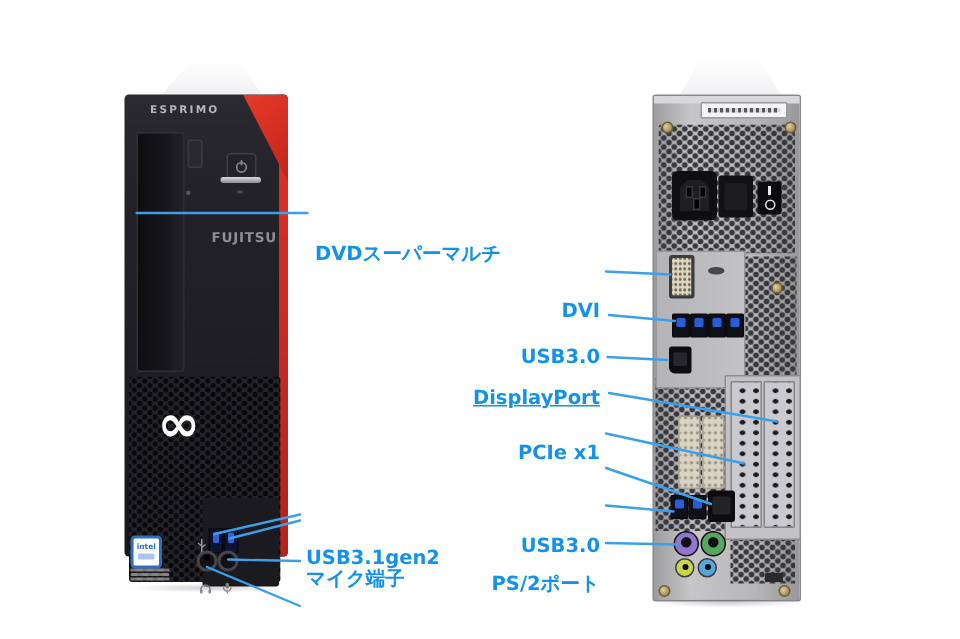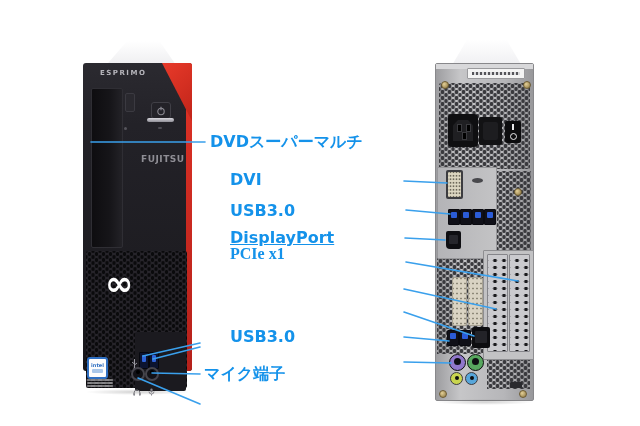--- a/index.html
+++ b/index.html
@@ -1,29 +1,29 @@
 <!DOCTYPE html>
 <html><head>
 <meta charset="utf-8">
 <style>
   html,body{margin:0;padding:0;background:#ffffff;}
   body{font-family:"DejaVu Sans","Liberation Sans",sans-serif;}
   #stage{position:relative;width:640px;height:426px;background:#fff;overflow:hidden;}
 
   
-  .callout{position:absolute;font-size:16px;font-weight:700;color:#1492ea;white-space:nowrap;line-height:14px;}
-  .callout.right{width:170px;}
+  .callout{position:absolute;font-size:13px;font-weight:700;color:#1492ea;white-space:nowrap;line-height:14px;margin-top:28px;}
+  .callout.right{text-align:right;width:170px;}
   #lbl-dvd{left:210px;top:135px;}
   #lbl-usb31{left:204px;top:338px;}
-  #lbl-mic{left:204px;top:367px;}
+  #lbl-mic{left:204px;top:352px;}
   #lbl-headphone{left:204px;top:397px;}
   #lbl-dvi{left:230px;top:173px;}
   #lbl-usb30t{left:230px;top:204px;}
   #lbl-dp{left:230px;top:231px;text-decoration:underline;}
-  #lbl-pciex1{left:230px;top:247px;font-family:Liberation Serif, serif;}
+  #lbl-pciex1{left:230px;top:268px;}
   #lbl-pciex16{left:230px;top:282px;}
   #lbl-lan{left:230px;top:305px;}
   #lbl-usb30b{left:230px;top:330px;}
   #lbl-ps2{left:230px;top:355px;}
 
   #lines{position:absolute;left:0;top:0;width:640px;height:426px;pointer-events:none;}
 
   
   #front{position:absolute;left:83px;top:63px;width:109px;height:308px;}
   #front .body{position:absolute;inset:0;background:linear-gradient(180deg,#2b2a30 0%,#232228 20%,#1d1c21 70%,#17161a 100%);border-radius:3px;}
@@ -280,21 +280,23 @@
       <line x1="405" y1="238" x2="445" y2="240"></line>
       <line x1="406" y1="262" x2="518" y2="281"></line>
       <line x1="404" y1="289" x2="496" y2="309"></line>
       <line x1="404" y1="312" x2="474" y2="336"></line>
       <line x1="404" y1="337" x2="449" y2="341"></line>
       <line x1="404" y1="362" x2="451" y2="363"></line>
     </g>
   </svg>
 
   <div id="lbl-dvd" class="callout">DVDスーパーマルチ</div>
+  <div id="lbl-usb31" class="callout">USB3.1gen2</div>
   <div id="lbl-mic" class="callout">マイク端子</div>
 
   <div id="lbl-dvi" class="callout right">DVI</div>
   <div id="lbl-usb30t" class="callout right">USB3.0</div>
   <div id="lbl-dp" class="callout right">DisplayPort</div>
   <div id="lbl-pciex1" class="callout right">PCIe x1</div>
   <div id="lbl-usb30b" class="callout right">USB3.0</div>
+  <div id="lbl-ps2" class="callout right">PS/2ポート</div>
 
 </div>
 
 </body></html>

